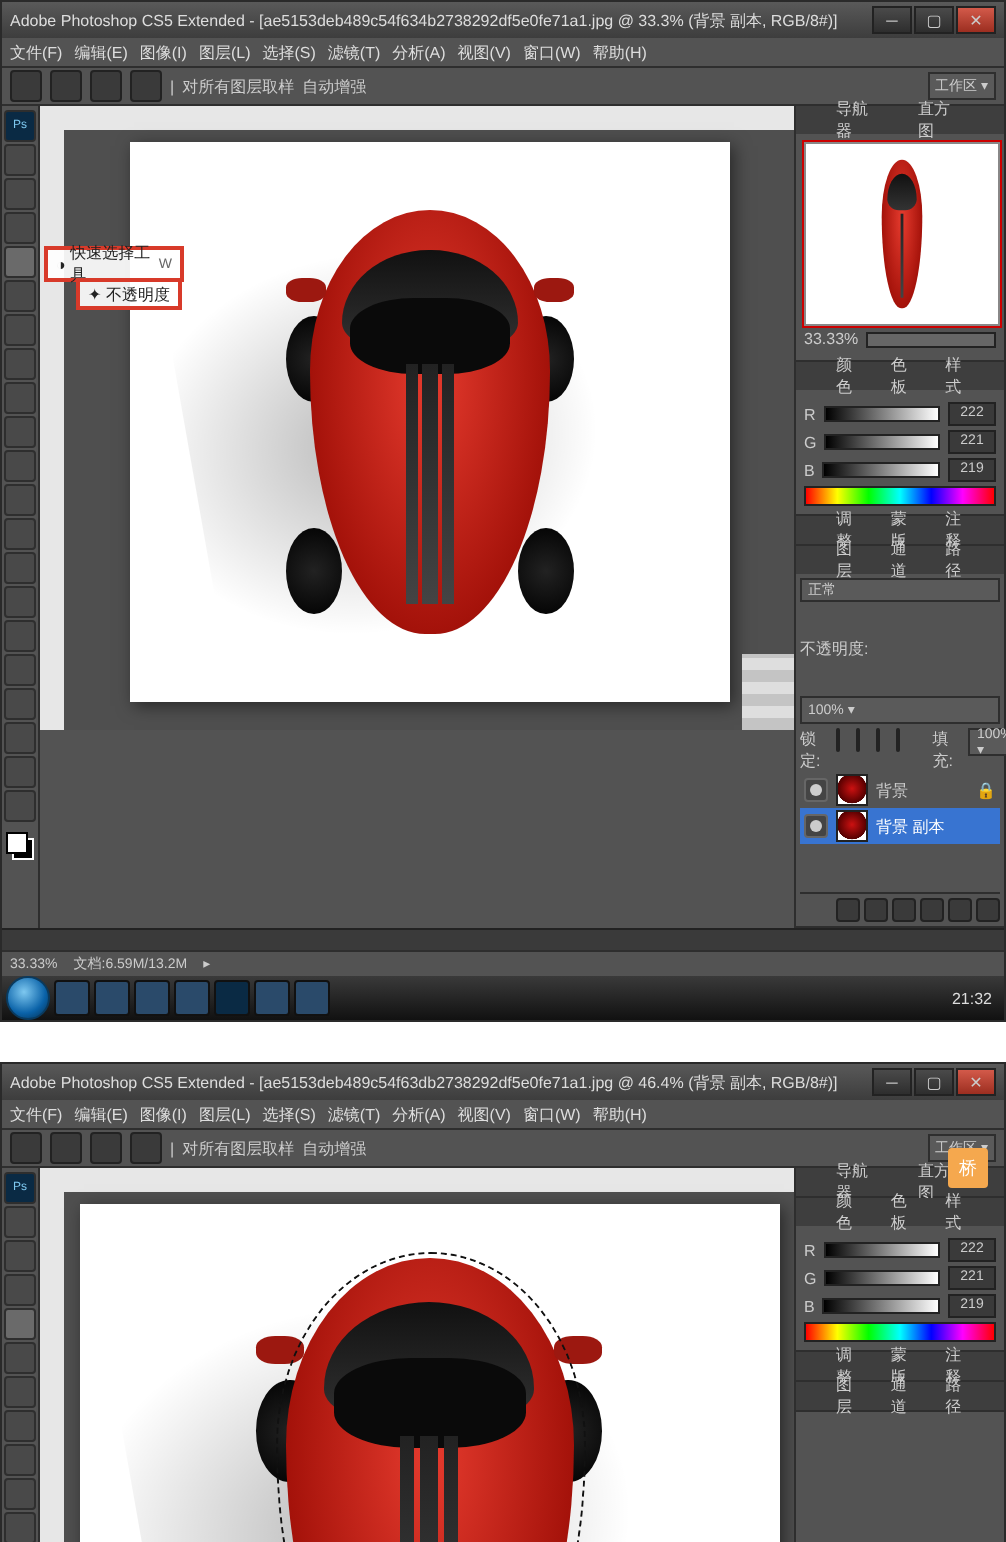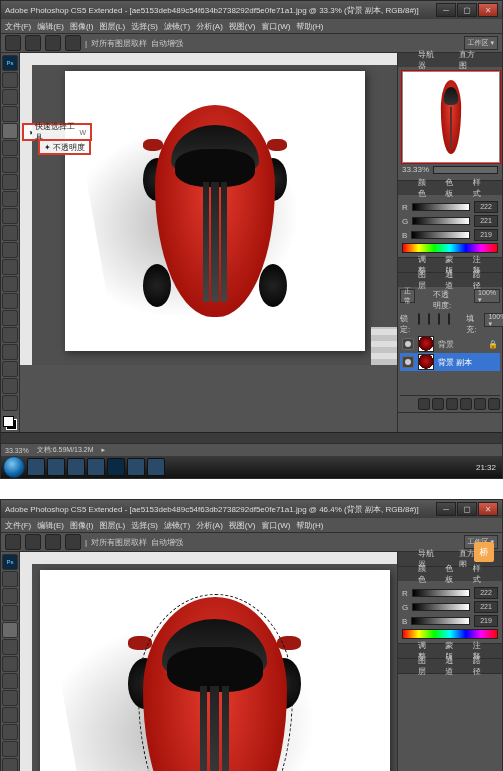--- a/index.html
+++ b/index.html
@@ -224,21 +224,21 @@
               <span>注释</span>
             </div>
       </div>
       <div class="panel">
         <div class="panel-tabs">
               <span>图层</span>
               <span>通道</span>
               <span>路径</span>
             </div>
         <div class="panel-body" style="padding:2px;">
-          <div style="display:flex;gap:18px;">
+          <div style="display:flex;gap:18px;flex-direction:column;">
                 <div class="dropdown" style="flex:1">正常</div>
                 <span>不透明度:</span>
                 <div class="dropdown">100% ▾</div>
               </div>
           <div style="display:flex;gap:8px;margin-top:2px;">
                 <span>锁定:</span>
                 <div class="opticon" style="width:10px;height:10px"></div>
                 <div class="opticon" style="width:10px;height:10px"></div>
                 <div class="opticon" style="width:10px;height:10px"></div>
                 <div class="opticon" style="width:10px;height:10px"></div>

